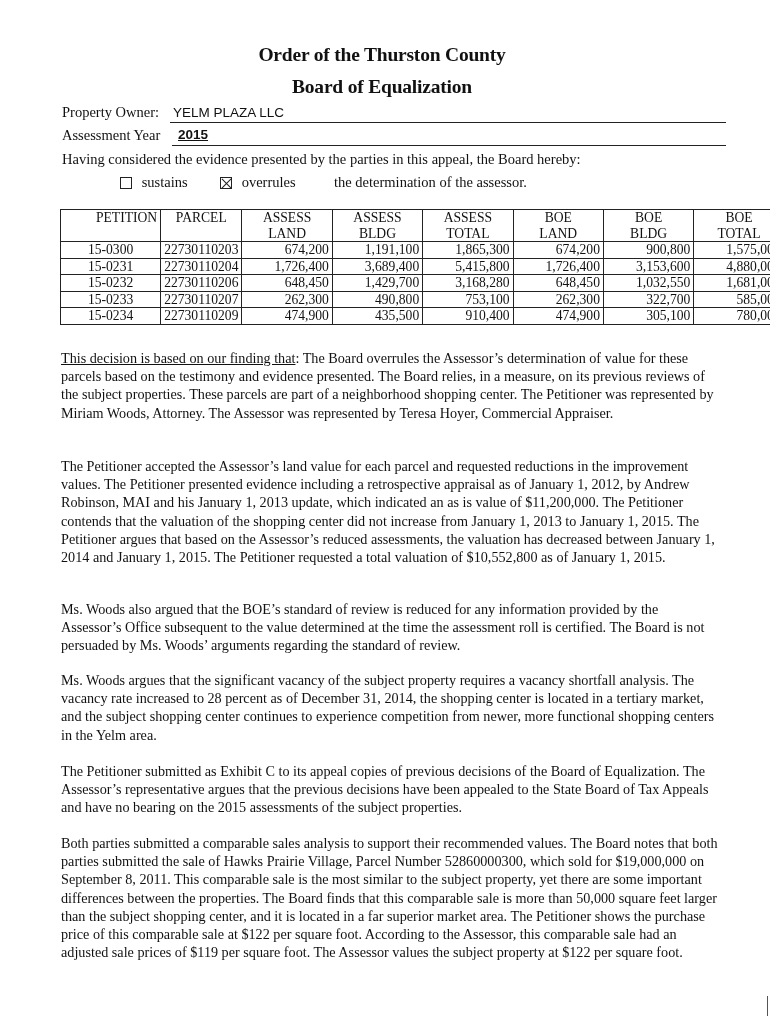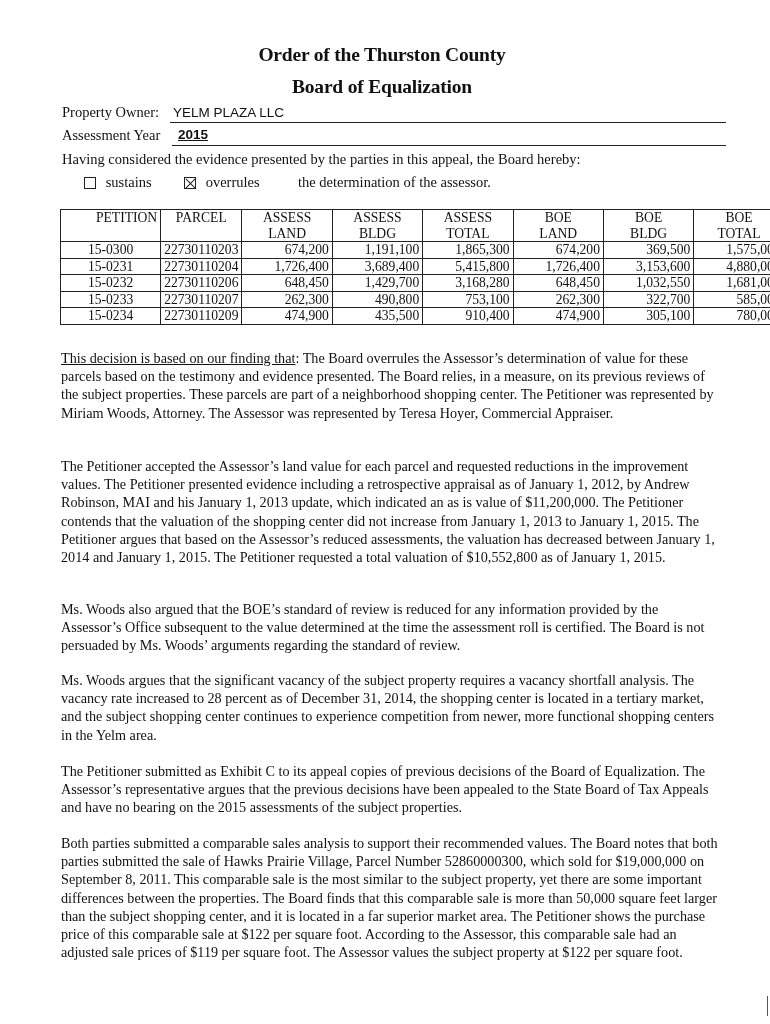--- a/index.html
+++ b/index.html
@@ -34,21 +34,21 @@
     display: inline-block; width: 12px; height: 12px; border: 1.3px solid #222;
     vertical-align: -2px; position: relative; box-sizing: border-box;
   }
   .checkbox.checked::before, .checkbox.checked::after {
     content: ""; position: absolute; left: 50%; top: -1px; width: 1px; height: 13px;
     background: #222;
   }
   .checkbox.checked::before { transform: rotate(45deg); }
   .checkbox.checked::after { transform: rotate(-45deg); }
   .options { position: absolute; top: 174px; left: 84px; font-size: 14.5px; }
-  .opt { position: absolute; white-space: nowrap; }
+  .opt { position: absolute; white-space: nowrap; margin-left: 36px; }
 
   table.values {
     position: absolute; left: 60px; top: 209px;
     border-collapse: collapse; font-size: 13.6px;
     font-family: "Liberation Serif", "DejaVu Serif", serif;
   }
   table.values th, table.values td {
     border: 1px solid #222; padding: 0 3px; line-height: 15.5px;
   }
   table.values th { font-weight: normal; text-align: center; vertical-align: top; }
@@ -108,21 +108,21 @@
     </tr>
   </thead>
   <tbody>
     <tr>
       <td class="c">15-0300</td>
       <td class="c">22730110203</td>
       <td class="r">674,200</td>
       <td class="r">1,191,100</td>
       <td class="r">1,865,300</td>
       <td class="r">674,200</td>
-      <td class="r">369,500</td>
+      <td class="r">900,800</td>
       <td class="r">1,575,000</td>
     </tr>
     <tr>
       <td class="c">15-0231</td>
       <td class="c">22730110204</td>
       <td class="r">1,726,400</td>
       <td class="r">3,689,400</td>
       <td class="r">5,415,800</td>
       <td class="r">1,726,400</td>
       <td class="r">3,153,600</td>

